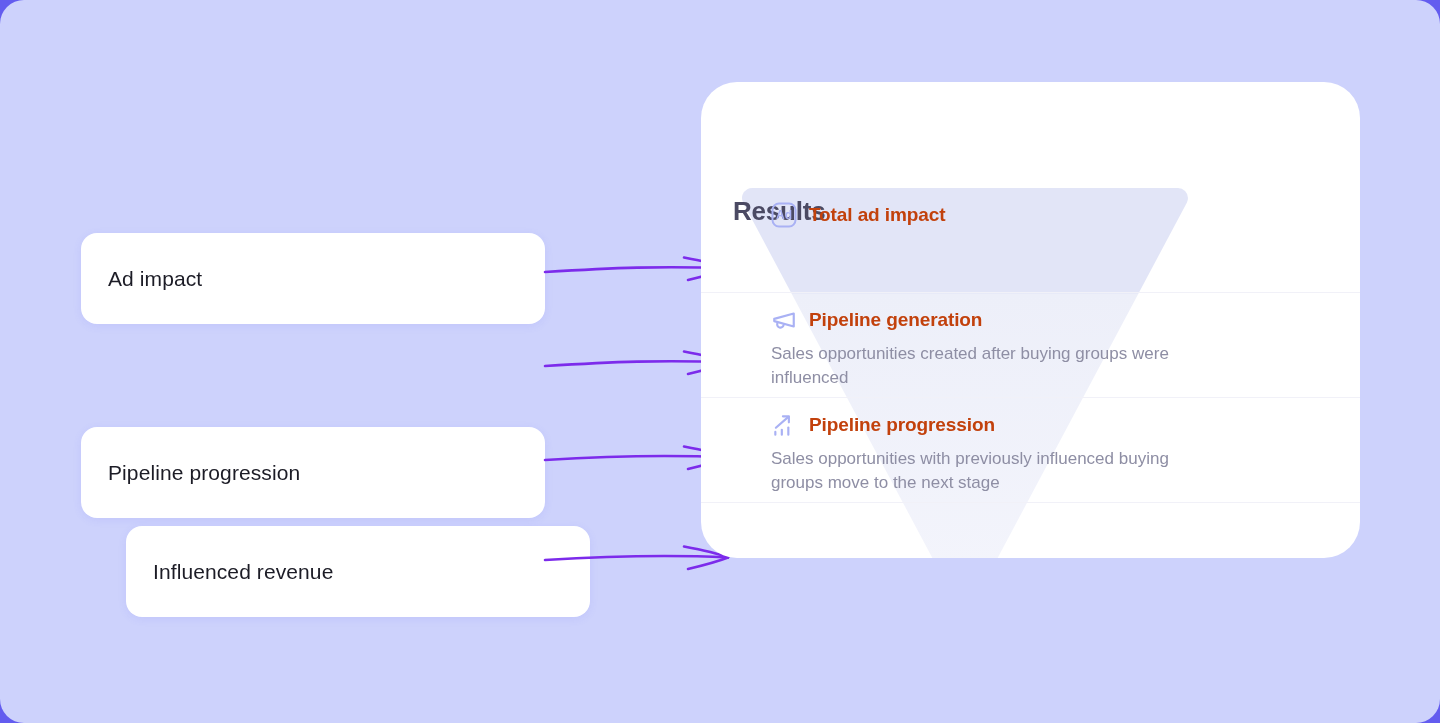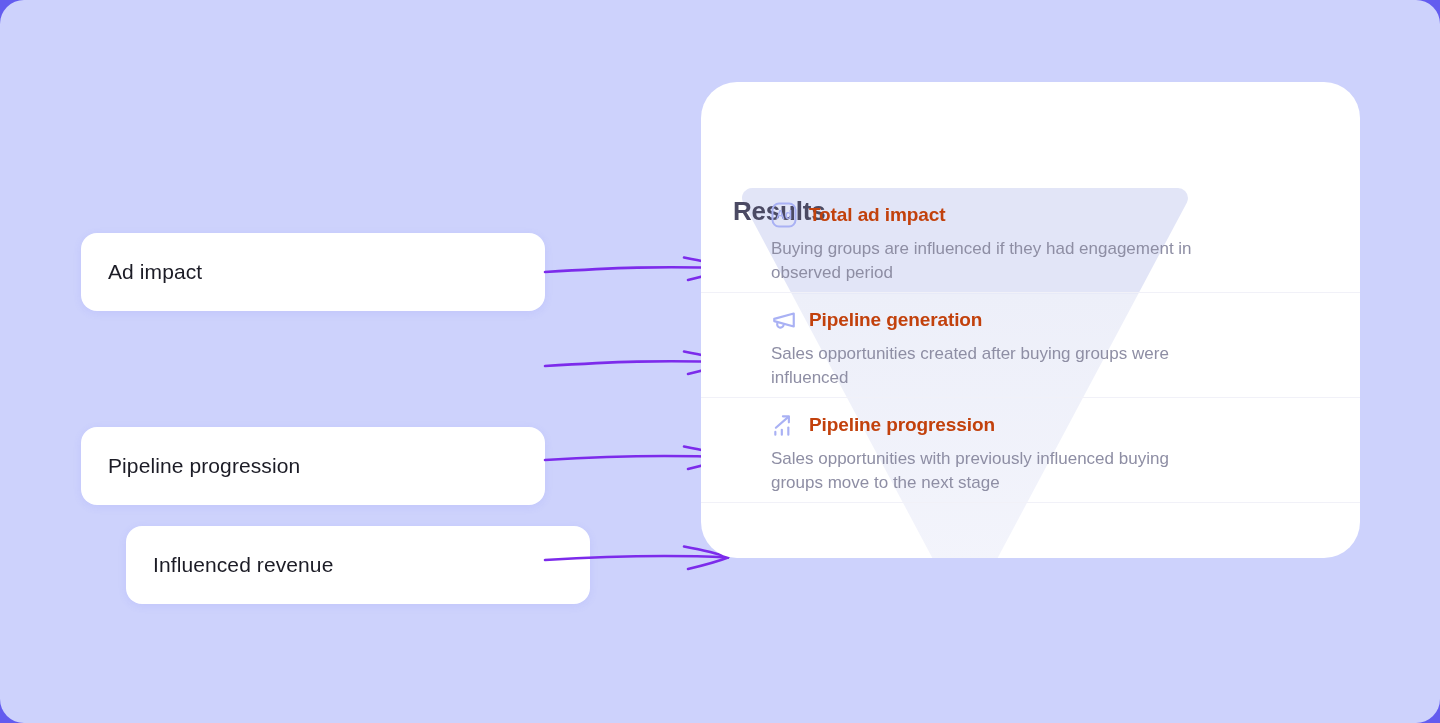--- a/index.html
+++ b/index.html
@@ -1,20 +1,20 @@
 <!DOCTYPE html>
 <html><head>
 <meta charset="utf-8">
 <style>
   html,body{margin:0;padding:0;background:#635CEF;font-family:"Liberation Sans","DejaVu Sans",sans-serif;}
   .stage{position:relative;width:1440px;height:723px;background:#635CEF;overflow:hidden;}
   .inner-bg{position:absolute;inset:0;background:#CDD2FC;border-radius:24px;}
 
   
-  .label-box{position:absolute;left:81px;width:464px;height:78px;background:#ffffff;
+  .label-box{position:absolute;left:81px;width:464px;height:91px;background:#ffffff;
     border-radius:16px;display:flex;align-items:center;padding-left:27px;box-sizing:border-box;
     box-shadow:0 2px 8px rgba(99,102,241,0.10);}
   .label-box span{font-size:21px;color:#1C1C26;font-weight:500;letter-spacing:0.1px;}
   .lb1{top:233px;} .lb2{top:328px;} .lb3{top:427px;} .lb4{top:526px;margin-left:45px;}
 
   
   .arrows-svg{position:absolute;inset:0;pointer-events:none;}
 
   
   .card{position:absolute;left:701px;top:82px;width:659px;height:476px;background:#ffffff;
@@ -87,22 +87,20 @@
     <div class="list">
 
       <div class="row">
         <div class="row-head">
           <svg class="row-icon" viewBox="0 0 26 26">
             <rect x="1.5" y="1.5" width="23" height="23" rx="6.5" fill="none" stroke="#A9B1F4" stroke-width="2"></rect>
             <text x="13" y="17.4" text-anchor="middle" font-size="12" font-weight="700" fill="#A9B1F4" font-family="Liberation Sans, sans-serif">Ad</text>
           </svg>
           <span class="row-title">Total ad impact</span>
         </div>
-        <div class="row-desc">Buying groups are influenced if they had engagement in
-observed period</div>
       </div>
 
       <div class="row">
         <div class="row-head">
           <svg class="row-icon" viewBox="0 0 24 24" fill="none" stroke="#A9B1F4" stroke-width="2" stroke-linecap="round" stroke-linejoin="round">
             <path d="m3 11 18-5v12L3 13v-2z"></path>
             <path d="M11.6 16.8a3 3 0 1 1-5.8-1.6"></path>
           </svg>
           <span class="row-title">Pipeline generation</span>
         </div>

